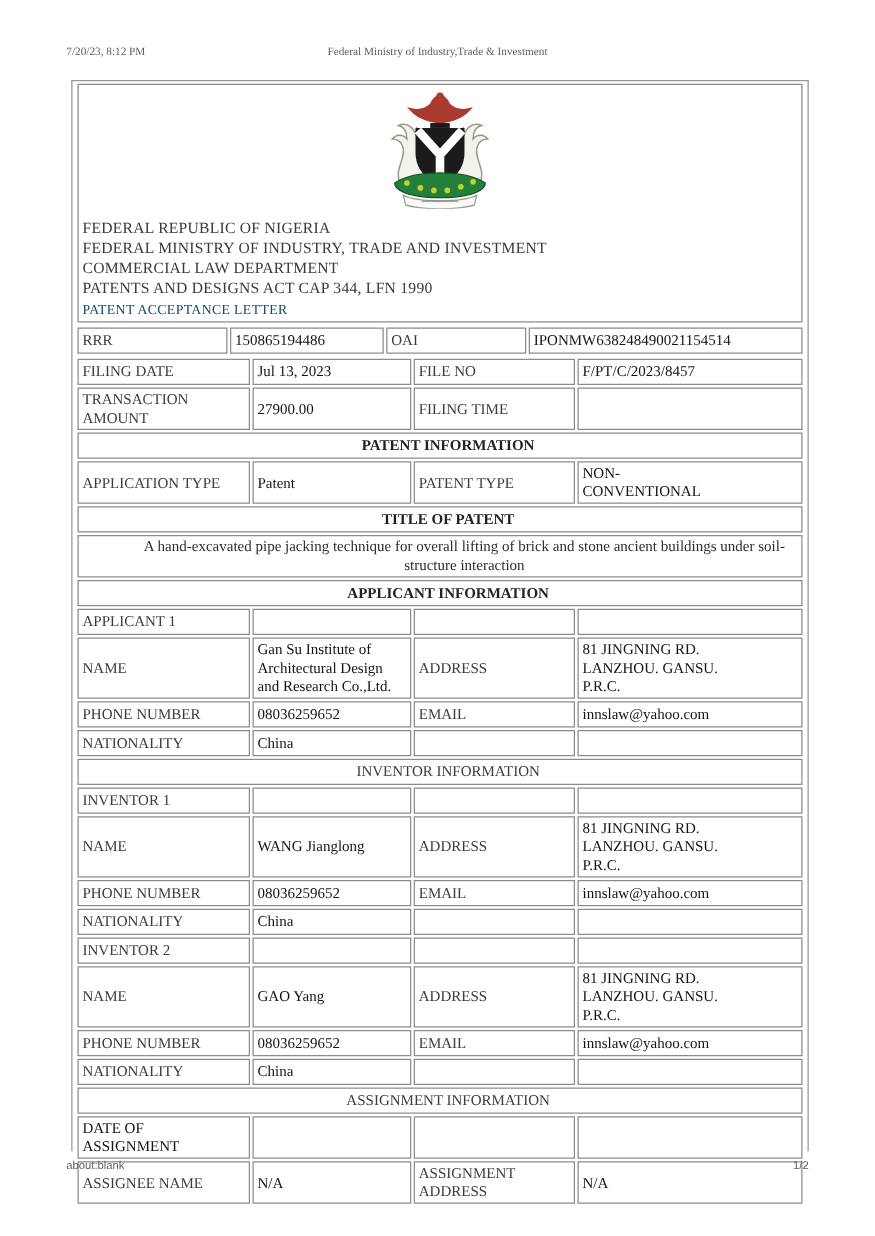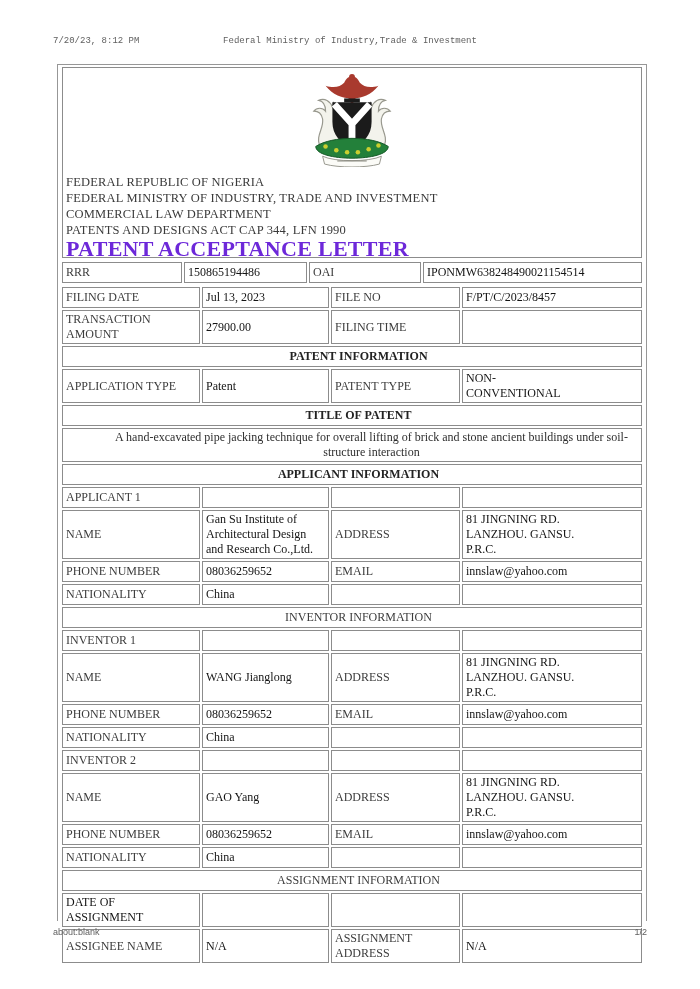--- a/index.html
+++ b/index.html
@@ -1,40 +1,40 @@
 <!DOCTYPE html>
 <html><head>
 <meta charset="utf-8">
 <style>
   html,body{margin:0;padding:0;background:#ffffff;}
   .page{position:relative;width:700px;height:989px;background:#ffffff;overflow:hidden;
         font-family:"Liberation Serif", serif;color:#2e2e2e;}
   
   .print-header{position:absolute;top:36px;left:0;right:0;height:14px;
-                font-family:Liberation Mono, monospace;font-size:9px;color:#606060;}
+                font-family:Liberation Serif, serif;font-size:9px;color:#606060;}
   .ph-ts{position:absolute;left:53px;top:0;}
   .ph-title{display:block;text-align:center;}
   .print-footer{position:absolute;top:927px;left:53px;right:53px;
                 font-family:"Liberation Sans", sans-serif;font-size:9px;color:#606060;
                 display:flex;justify-content:space-between;}
   
   .frame{position:absolute;left:57px;top:64px;width:584px;height:856px;
          border:1px solid #979797;border-bottom:none;padding:0 2px;}
   table{width:100%;border-collapse:separate;border-spacing:2px;table-layout:fixed;}
   td{border:1px solid #8c8c8c;padding:1px 3px;font-size:12px;line-height:15px;
      height:17px;vertical-align:middle;overflow:hidden;word-wrap:break-word;}
   td.lab{color:#3c3c3c;}
   td.val{font-weight:normal;color:#141414;}
   td.sec{text-align:center;font-weight:bold;color:#222;padding-left:16px;}
   td.sec.plain{font-weight:normal;color:#3c3c3c;}
   td.center{text-align:center;padding-left:42px;}
   .pre{white-space:pre-line;}
   .crest{width:118px;margin:2px auto 4px auto;}
   .mh-line{font-size:12.5px;color:#3a3a3a;margin:1px 0;letter-spacing:.2px;}
-  .letter-title{font-size:22px;font-weight:bold;color:#6d28d9;margin-top:3px;letter-spacing:.3px;}
+  .letter-title{font-size:11px;font-weight:normal;color:#0c4a6e;margin-top:3px;letter-spacing:.3px;}
 </style>
 </head>
 <body>
 
 <div class="page">
 
   <div class="print-header">
     <span class="ph-ts">7/20/23, 8:12 PM</span>
     <span class="ph-title">Federal Ministry of Industry,Trade &amp; Investment</span>
   </div>

